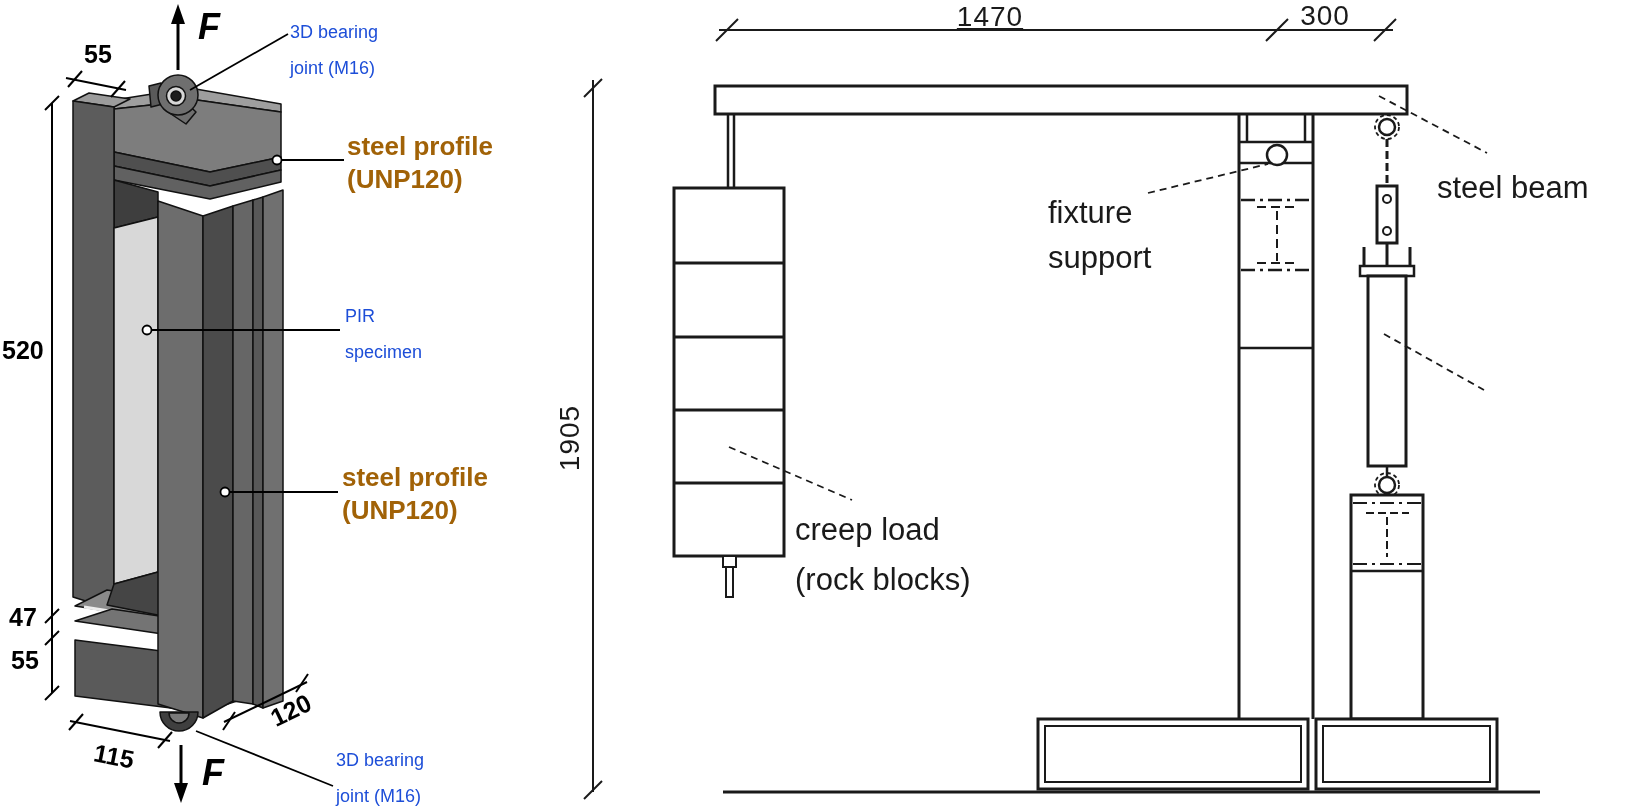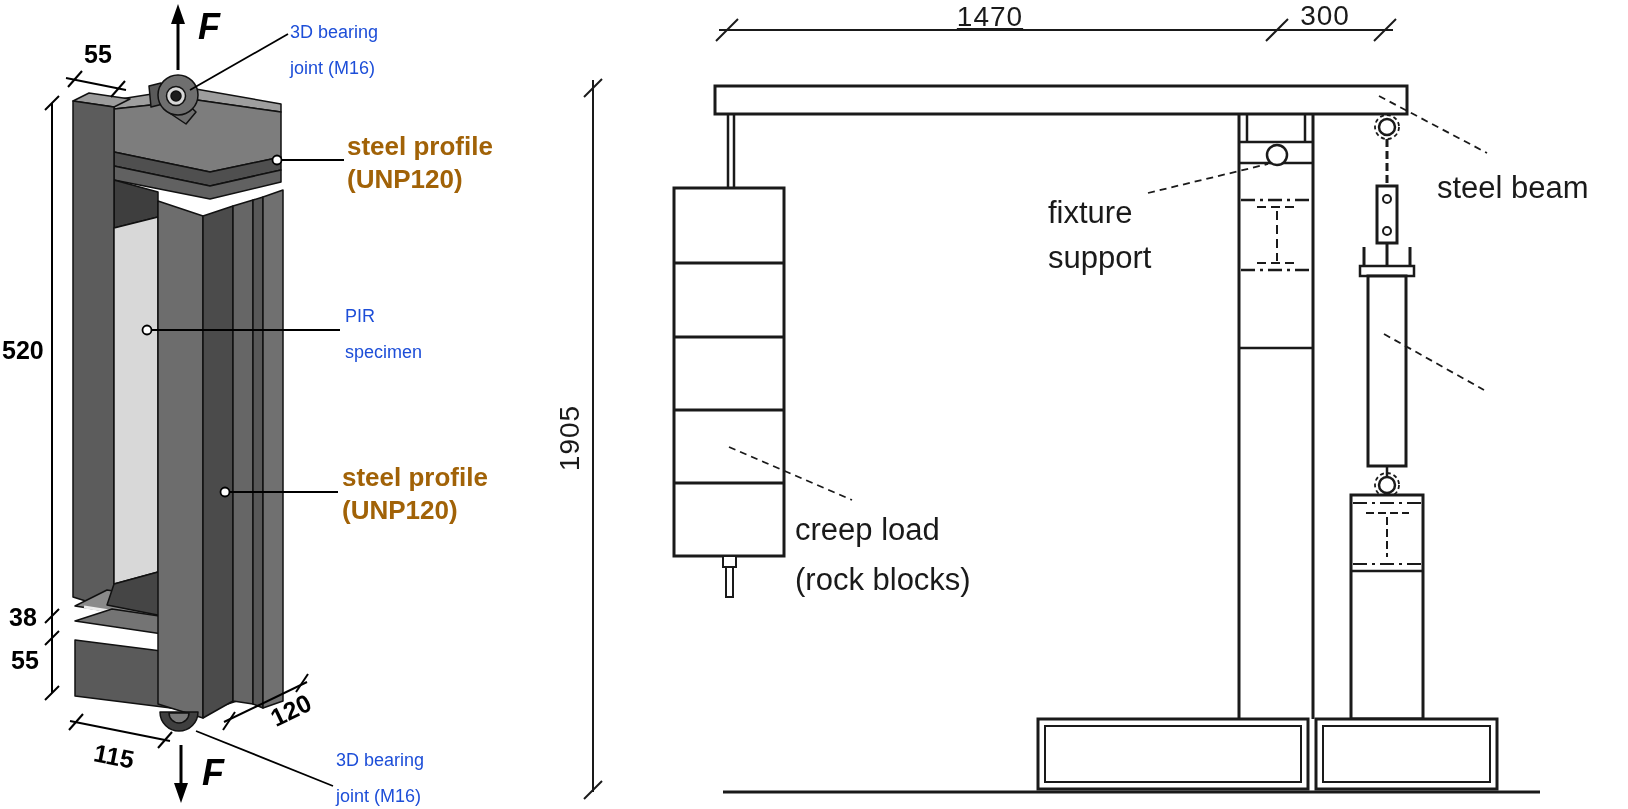--- a/index.html
+++ b/index.html
@@ -210,21 +210,21 @@
   </div>
   <div class="lbl lbl-b" style="left:336px;top:742px;">
     <div>3D bearing</div>
     <div>joint (M16)</div>
   </div>
   <div class="lbl force" style="left:198px;top:6px;">F</div>
   <div class="lbl force" style="left:202px;top:752px;">F</div>
 
   <div class="lbl dim-l ctr" style="left:78px;top:40px;width:40px;">55</div>
   <div class="lbl dim-l" style="left:2px;top:336px;">520</div>
-  <div class="lbl dim-l" style="left:9px;top:603px;">38</div>
+  <div class="lbl dim-l" style="left:9px;top:603px;">47</div>
   <div class="lbl dim-l" style="left:11px;top:646px;">55</div>
   <div class="lbl dim-l ctr" style="left:90px;top:742px;width:48px;transform:rotate(11deg);">115</div>
   <div class="lbl dim-l ctr" style="left:265px;top:696px;width:52px;transform:rotate(-26deg);">120</div>
 
   <div class="lbl dim-r ctr" style="left:938px;top:1px;width:104px;text-decoration:underline;">1470</div>
   <div class="lbl dim-r ctr" style="left:1292px;top:0px;width:66px;">300</div>
   <div class="lbl dim-r ctr" style="left:520px;top:422px;width:100px;transform:rotate(-90deg);transform-origin:50% 50%;">1905</div>
 
   <div class="lbl lbl-r" style="left:1048px;top:190px;">
     <div>fixture</div>

